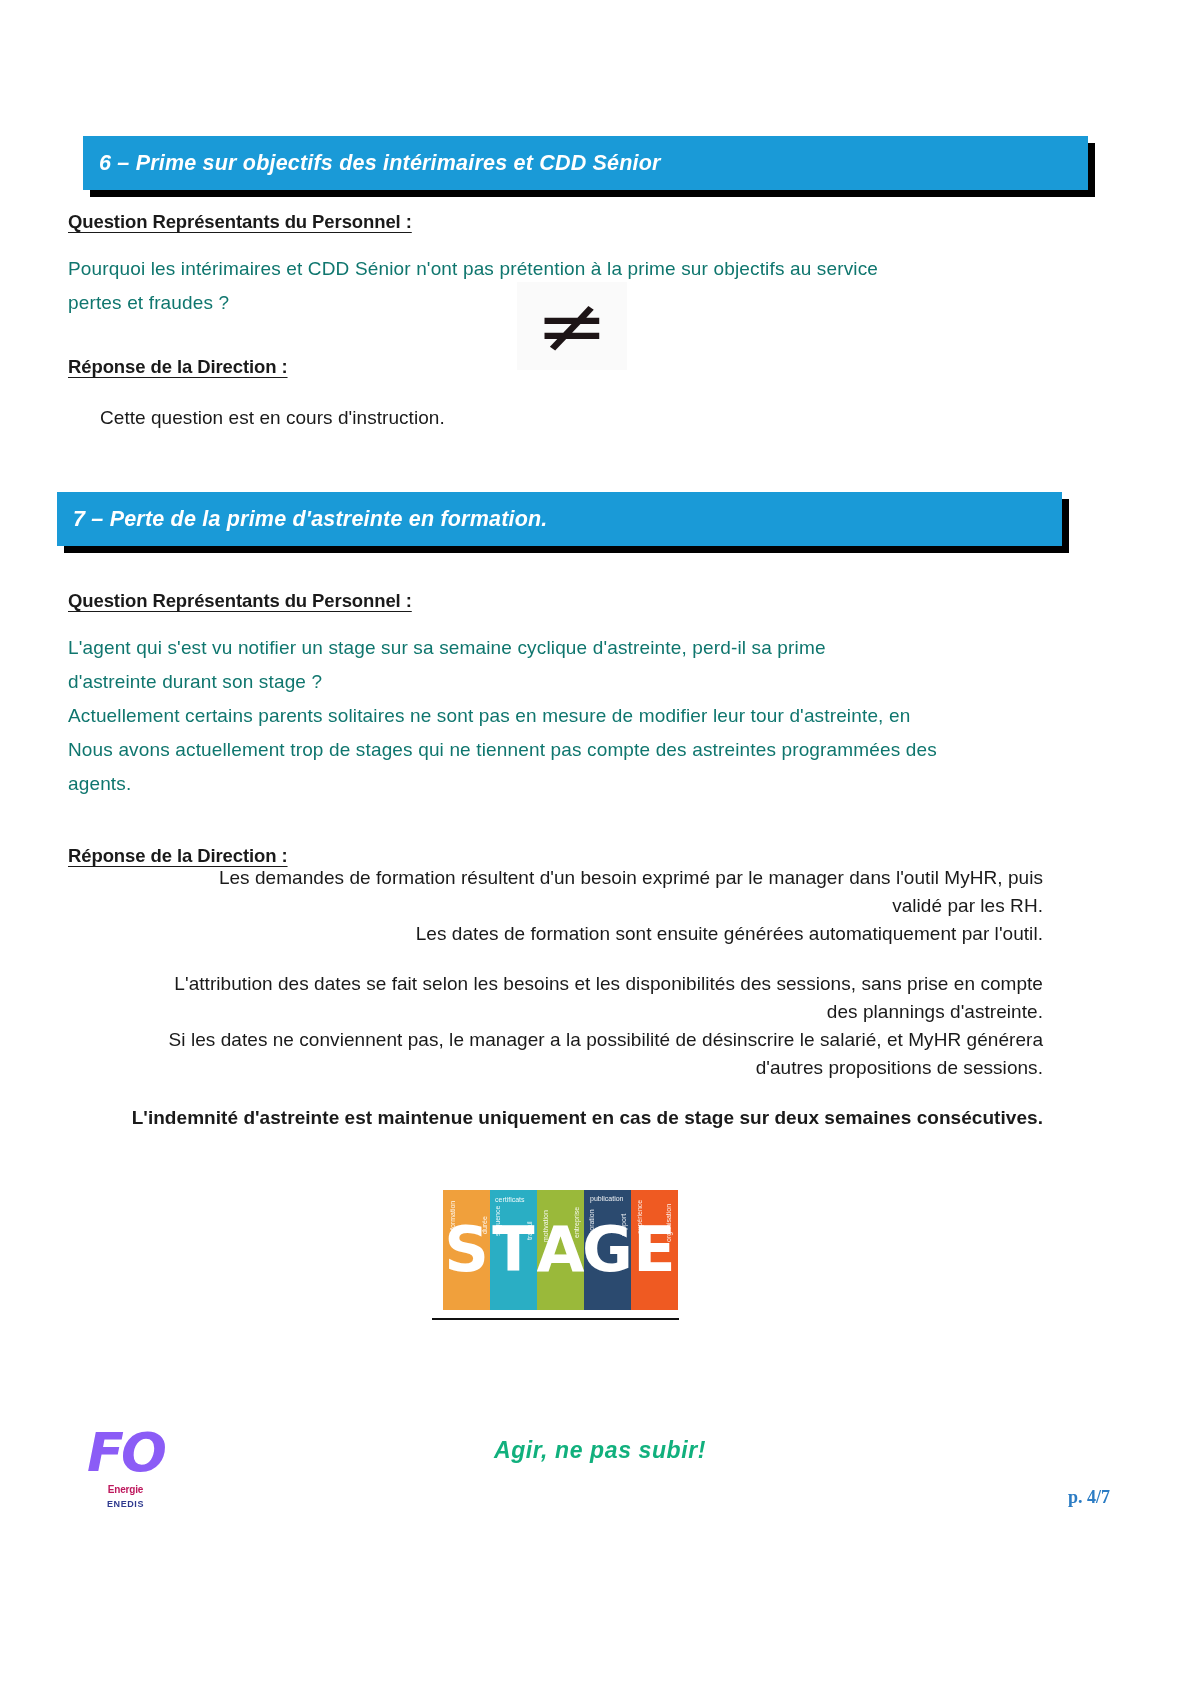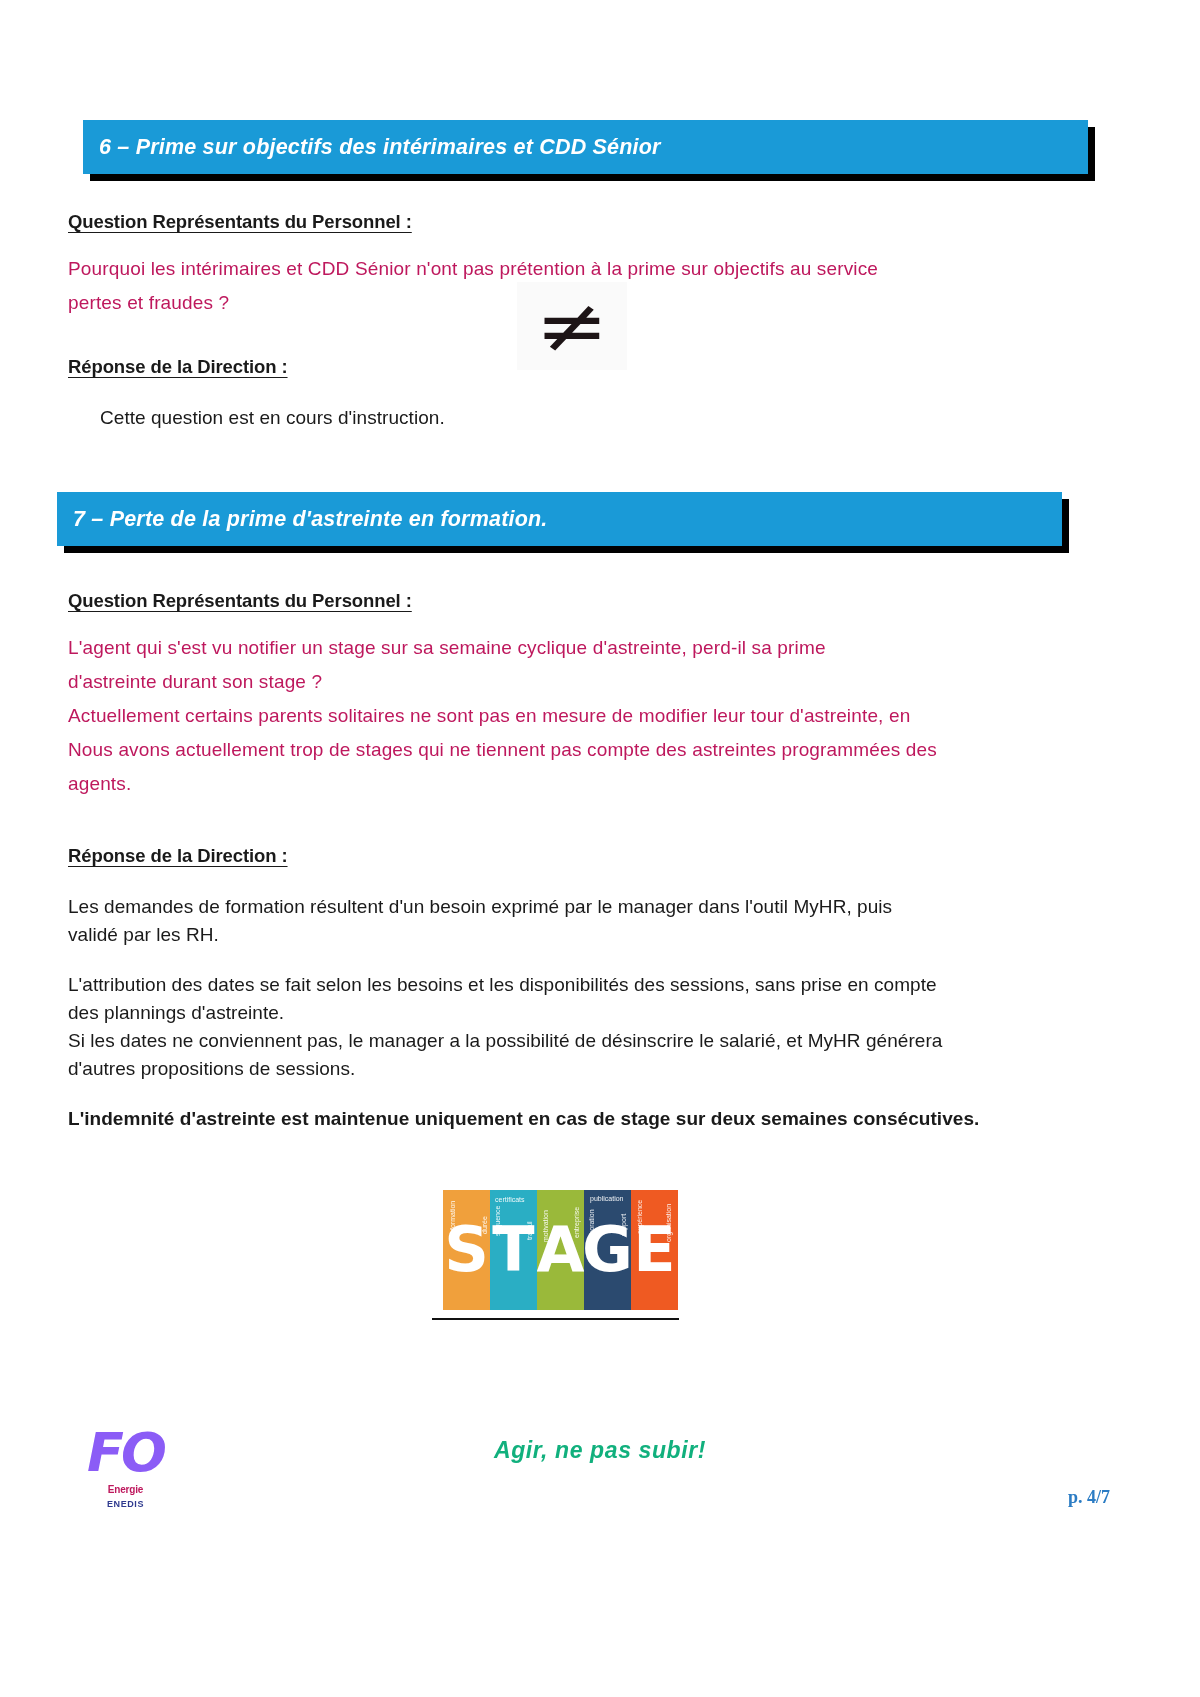--- a/index.html
+++ b/index.html
@@ -55,21 +55,21 @@
     color: #1a1a1a;
     text-decoration: underline;
     text-underline-offset: 4px;
     letter-spacing: -0.1px;
     white-space: nowrap;
   }
 
   
   .q-text {
     position: absolute;
-    color: #be185d;
+    color: #0f766e;
     font-size: 19px;
     line-height: 34px;
     letter-spacing: 0.15px;
   }
   .q-text p { margin: 0; }
 
   
   .a-text {
     position: absolute;
     color: #1a1a1a;
@@ -198,21 +198,21 @@
     font-size: 18px;
     font-weight: bold;
     font-family: Liberation Serif, serif;
   }
 </style>
 </head>
 <body>
 
 <div class="page">
 
-  <div class="banner-wrap" style="top:120px;padding-left:26px;">
+  <div class="banner-wrap" style="top:136px;padding-left:26px;">
     <div class="banner">
       <span class="banner-title">6 – Prime sur objectifs des intérimaires et CDD Sénior</span>
     </div>
   </div>
 
   <div class="sub-head" style="left:68px; top:211px;">Question Représentants du Personnel :</div>
 
   <div class="q-text" style="left:68px; top:252px; width:940px;">
     <p>Pourquoi les intérimaires et CDD Sénior n'ont pas prétention à la prime sur objectifs au service</p>
     <p>pertes et fraudes ?</p>
@@ -239,23 +239,24 @@
   <div class="q-text" style="left:68px; top:631px; width:965px;">
     <p>L'agent qui s'est vu notifier un stage sur sa semaine cyclique d'astreinte, perd-il sa prime</p>
     <p>d'astreinte durant son stage ?</p>
     <p>Actuellement certains parents solitaires ne sont pas en mesure de modifier leur tour d'astreinte, en</p>
     <p>Nous avons actuellement trop de stages qui ne tiennent pas compte des astreintes programmées des</p>
     <p>agents.</p>
   </div>
 
   <div class="sub-head" style="left:68px; top:845px;">Réponse de la Direction :</div>
 
-  <div class="a-text" style="left:68px; top:893px; width:975px;">
+  <div class="a-text" style="left:68px; top:864px; width:975px;text-align:right;">
     <p>Les demandes de formation résultent d'un besoin exprimé par le manager dans l'outil MyHR, puis</p>
     <p>validé par les RH.</p>
+    <p>Les dates de formation sont ensuite générées automatiquement par l'outil.</p>
     <p class="spacer-before">L'attribution des dates se fait selon les besoins et les disponibilités des sessions, sans prise en compte</p>
     <p>des plannings d'astreinte.</p>
     <p>Si les dates ne conviennent pas, le manager a la possibilité de désinscrire le salarié, et MyHR générera</p>
     <p>d'autres propositions de sessions.</p>
     <p class="spacer-before a-bold">L'indemnité d'astreinte est maintenue uniquement en cas de stage sur deux semaines consécutives.</p>
   </div>
 
   <div class="stage-img">
 
     <div class="stage-col" style="background:#f0a03c;">

